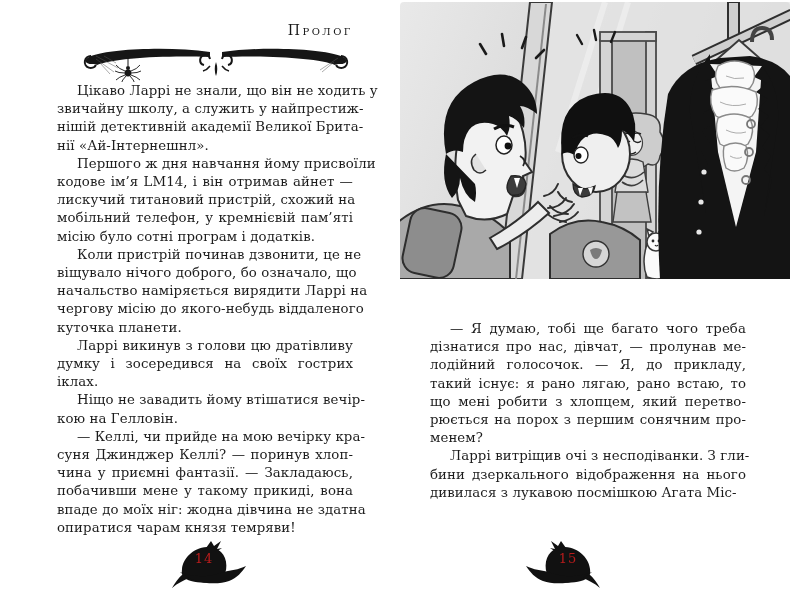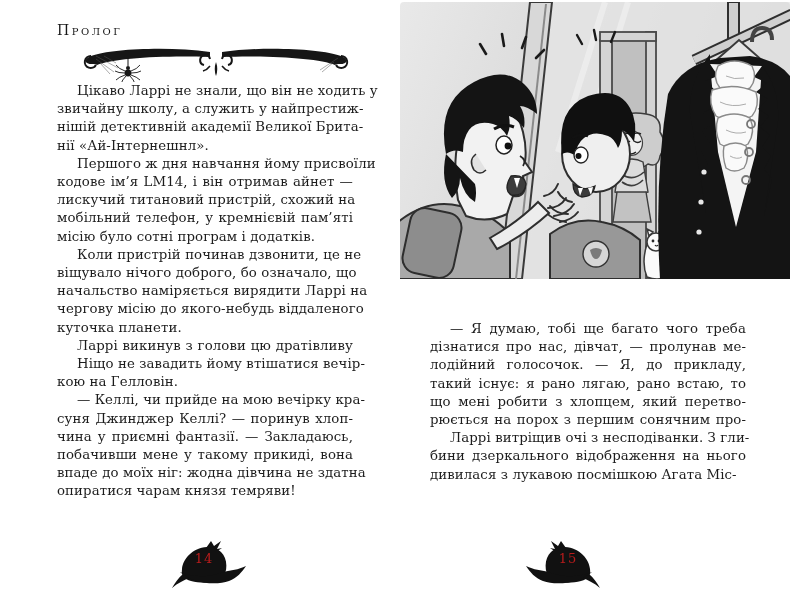--- a/index.html
+++ b/index.html
@@ -5,21 +5,21 @@
   html,body{margin:0;padding:0;}
   body{
     width:800px;height:600px;position:relative;overflow:hidden;
     background:#ffffff;
     font-family:"DejaVu Serif", serif;
     color:#1c1c1c;
   }
   .page{position:absolute;inset:0;}
   .chapter-title{
     position:absolute;left:57px;top:22px;width:296px;margin:0;
-    text-align:left;font-size:14px;font-weight:normal;
+    text-align:right;font-size:14px;font-weight:normal;
     font-variant:small-caps;letter-spacing:2.5px;color:#171717;
   }
   .ornament{position:absolute;left:76px;top:42px;width:280px;height:40px;}
   .text-col{position:absolute;font-size:13.3px;letter-spacing:.1px;}
   #left-col{left:57px;top:82px;width:296px;}
   #right-col{left:430px;top:320px;width:316px;}
   .ln{line-height:18.2px;text-align:justify;text-align-last:justify;white-space:nowrap;}
   .ln.last{text-align-last:left;white-space:normal;}
   .ln.first{text-indent:20px;}
   .illustration{position:absolute;left:400px;top:2px;width:390px;height:276px;margin:0;}
@@ -81,20 +81,21 @@
         <div class="ln">кодове ім’я LM14, і він отримав айнет —</div>
         <div class="ln">лискучий титановий пристрій, схожий на</div>
         <div class="ln">мобільний телефон, у кремнієвій пам’яті</div>
         <div class="ln last">місію було сотні програм і додатків.</div>
         <div class="ln first">Коли пристрій починав дзвонити, це не</div>
         <div class="ln">віщувало нічого доброго, бо означало, що</div>
         <div class="ln">начальство наміряється вирядити Ларрі на</div>
         <div class="ln">чергову місію до якого-небудь віддаленого</div>
         <div class="ln last">куточка планети.</div>
         <div class="ln first">Ларрі викинув з голови цю дратівливу</div>
+        <div class="ln last">думку і зосередився на своїх гострих іклах.</div>
         <div class="ln first">Ніщо не завадить йому втішатися вечір-</div>
         <div class="ln last">кою на Гелловін.</div>
         <div class="ln first">— Келлі, чи прийде на мою вечірку кра-</div>
         <div class="ln">суня Джинджер Келлі? — поринув хлоп-</div>
         <div class="ln">чина у приємні фантазії. — Закладаюсь,</div>
         <div class="ln">побачивши мене у такому прикиді, вона</div>
         <div class="ln">впаде до моїх ніг: жодна дівчина не здатна</div>
         <div class="ln last">опиратися чарам князя темряви!</div>
       </div>
 
@@ -263,20 +264,21 @@
       </svg>
     </figure>
 
     <div class="text-col" id="right-col">
         <div class="ln first">— Я думаю, тобі ще багато чого треба</div>
         <div class="ln">дізнатися про нас, дівчат, — пролунав ме-</div>
         <div class="ln">лодійний голосочок. — Я, до прикладу,</div>
         <div class="ln">такий існує: я рано лягаю, рано встаю, то</div>
         <div class="ln">що мені робити з хлопцем, який перетво-</div>
         <div class="ln">рюється на порох з першим сонячним про-</div>
+        <div class="ln last">менем?</div>
         <div class="ln first">Ларрі витріщив очі з несподіванки. З гли-</div>
         <div class="ln">бини дзеркального відображення на нього</div>
         <div class="ln last">дивилася з лукавою посмішкою Агата Міс-</div>
       </div>
 
     <div class="hat hat-right">
       <svg viewBox="0 0 76 56" width="76" height="56">
         <g fill="#111111" transform="translate(76,0) scale(-1,1)">
           <path d="M36,10 l5,-7 l3,5 l7,-5 l-4,8 l5,-1 l-6,4 z"></path>
           <path d="M37,9 C22,10 13,21 12,31 C11,38 14,41 21,43 C32,46 46,45 52,40 C58,35 58,20 51,14 C47,10 42,9 37,9 Z"></path>

